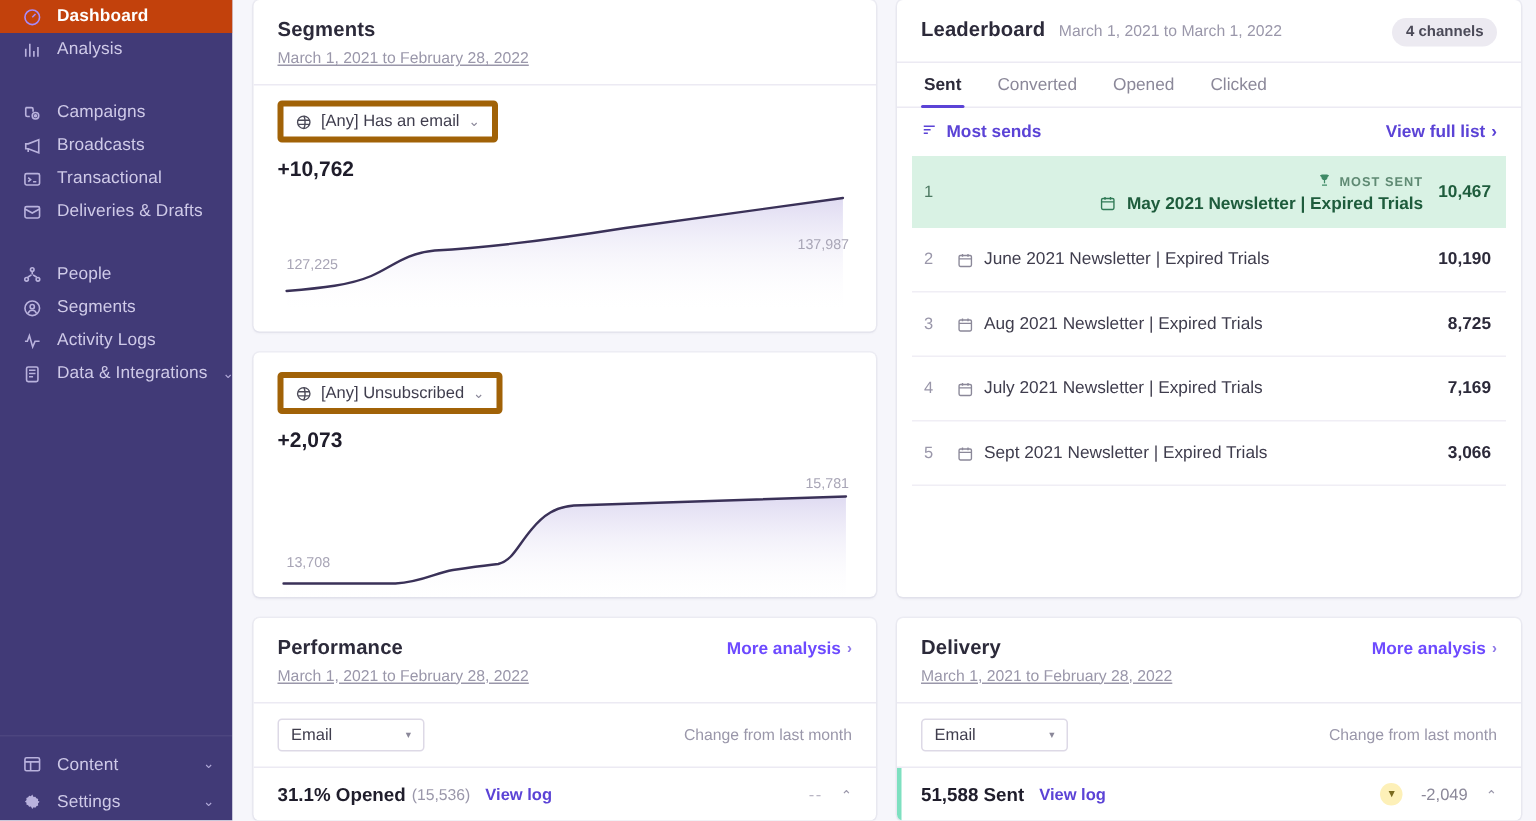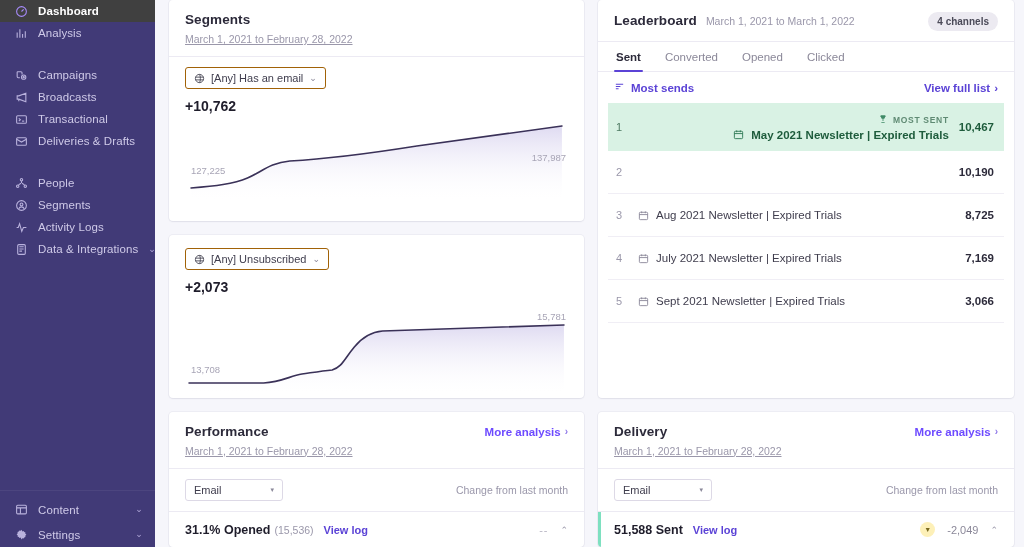--- a/index.html
+++ b/index.html
@@ -32,21 +32,21 @@
     position: relative;
   }
   .nav-item .ico {
     width: 14px; height: 14px;
     display: flex; align-items: center; justify-content: center;
     flex: 0 0 14px;
     color: #b9b2dd;
   }
   .nav-item .ico svg { display:block; }
   .nav-item.active {
-    background: #404040;
+    background: #c2410c;
     color: #ffffff;
     font-weight: bold;
   }
   .nav-item.active .ico { color: #a78bfa; }
   .nav-label { white-space: nowrap; }
   .nav-chev { margin-left: auto; margin-right: 12px; color: #b0a8d8; font-size: 9px; line-height: 1; }
   .nav-gap { height: 20px; }
   .sidebar-bottom { margin-top: auto; padding-bottom: 0px; }
   .sidebar-bottom .nav-item { height: 25px; }
   .sb-divider { height: 1px; background: rgba(255,255,255,0.06); margin: 0 0 6px 0; }
@@ -94,21 +94,21 @@
     font-size: 10px; font-weight: bold;
     padding: 4px 9px; border-radius: 10px;
     white-space: nowrap;
   }
 
   
   .seg-card { height: 222px; }
   .seg-block { padding: 10px 16px 0 16px; }
   .chip {
     display: inline-flex; align-items: center; gap: 6px;
-    border: 1px solid #a16207; border-radius: 3px;
+    border: 4px solid #a16207; border-radius: 3px;
     background: #fff;
     padding: 4px 8px;
     font-size: 11px; color: #3f3d4d;
     cursor: pointer;
   }
   .chip .dd { color:#8a8799; font-size: 9px; }
   .chip .globe { display:flex; }
   .seg-value { font-size: 14px; font-weight: bold; color: #1f1d2b; margin-top: 9px; }
   .chart-wrap { position: relative; height: 84px; margin-top: 2px; padding: 0 0 0 0; }
   .chart-wrap svg { display: block; width: 100%; height: 100%; }
@@ -513,20 +513,29 @@
                     </svg>
                 </span>
                 <span>May 2021 Newsletter | Expired Trials</span>
               </span>
             </span>
             <span class="lb-val">10,467</span>
           </div>
 
           <div class="lb-row">
             <span class="lb-rank">2</span>
+            <span class="lb-name">
+              <span class="cal-ico">
+                <svg width="11" height="11" viewBox="0 0 24 24" fill="none" stroke="currentColor" stroke-width="2">
+                    <rect x="3" y="5" width="18" height="16" rx="2"></rect>
+                    <path d="M3 10h18M8 3v4M16 3v4"></path>
+                  </svg>
+              </span>
+              <span>June 2021 Newsletter | Expired Trials</span>
+            </span>
             <span class="lb-val">10,190</span>
           </div>
 
           <div class="lb-row">
             <span class="lb-rank">3</span>
             <span class="lb-name">
               <span class="cal-ico">
                 <svg width="11" height="11" viewBox="0 0 24 24" fill="none" stroke="currentColor" stroke-width="2">
                     <rect x="3" y="5" width="18" height="16" rx="2"></rect>
                     <path d="M3 10h18M8 3v4M16 3v4"></path>

